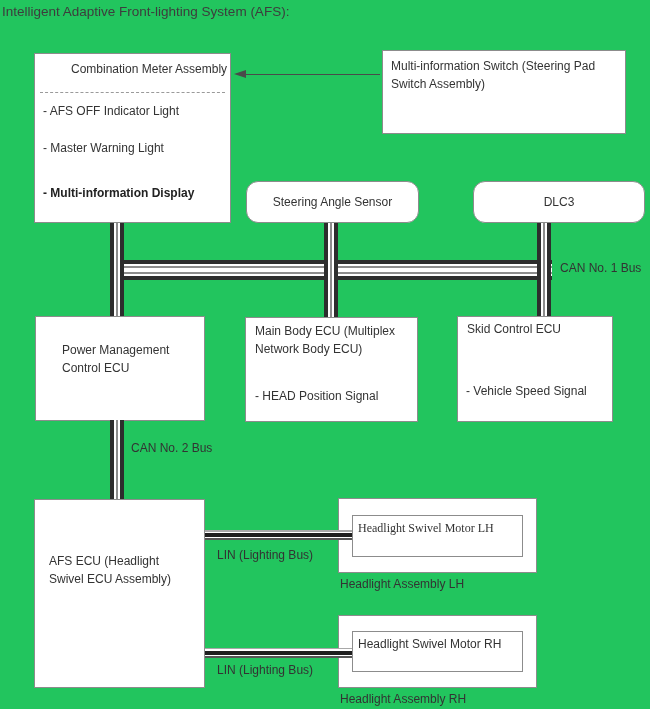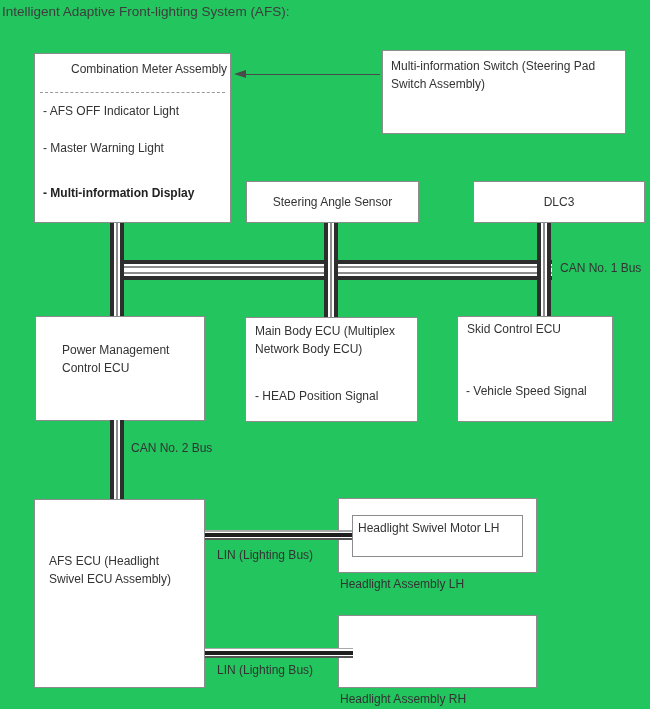--- a/index.html
+++ b/index.html
@@ -6,21 +6,21 @@
   #canvas{
     position:relative;width:650px;height:709px;background:#22c55e;
     font-family:"Liberation Sans",sans-serif;color:#333;overflow:hidden;
   }
   .title{position:absolute;left:2px;top:4px;font-size:13.5px;color:#3d3d3d;}
   .b{
     position:absolute;box-sizing:border-box;background:#fff;
     border:1px solid #8c8c8c;font-size:12px;line-height:18px;color:#333;
   }
   .txt{position:absolute;font-size:12px;line-height:18px;color:#333;white-space:pre-line;}
-  .center{display:flex;align-items:center;justify-content:center;}
+  .center{display:flex;align-items:center;justify-content:center;border-radius:12px;}
   .lbl{position:absolute;font-size:12px;color:#333;white-space:nowrap;}
   
   .bus-v{
     position:absolute;width:14px;z-index:3;
     background:linear-gradient(90deg,#2d2d2d 0 4px,#fff 4px 6px,#8d8d8d 6px 8px,#fff 8px 10px,#2d2d2d 10px 14px);
   }
   .bus-trunk{
     position:absolute;height:20px;z-index:2;
     background:linear-gradient(180deg,#2d2d2d 0 4px,#fff 4px 6px,#8d8d8d 6px 8px,#fff 8px 12px,#8d8d8d 12px 14px,#fff 14px 16px,#2d2d2d 16px 20px);
   }
@@ -90,21 +90,24 @@
   <div class="b" style="left:34px;top:499px;width:171px;height:189px;">
     <div class="txt" style="left:14px;top:52px;width:142px;">AFS ECU (Headlight Swivel ECU Assembly)</div>
   </div>
 
   <div class="bus-lin" style="left:205px;top:530px;width:148px;"></div>
   <div class="lbl" style="left:217px;top:548px;">LIN (Lighting Bus)</div>
   <div class="bus-lin" style="left:205px;top:648px;width:148px;"></div>
   <div class="lbl" style="left:217px;top:663px;">LIN (Lighting Bus)</div>
 
   <div class="b" style="left:338px;top:498px;width:199px;height:75px;"></div>
-  <div class="b" style="left:352px;top:515px;width:171px;height:42px;z-index:4;">
+  <div class="b" style="left:352px;top:515px;width:171px;height:42px;z-index:4;font-family:Liberation Serif, serif;">
     <div class="txt" style="left:5px;top:3px;width:162px;">Headlight Swivel Motor LH</div>
   </div>
   <div class="lbl" style="left:340px;top:577px;">Headlight Assembly LH</div>
 
   <div class="b" style="left:338px;top:615px;width:199px;height:73px;"></div>
+  <div class="b" style="left:352px;top:631px;width:171px;height:41px;z-index:4;">
+    <div class="txt" style="left:5px;top:3px;width:162px;">Headlight Swivel Motor RH</div>
+  </div>
   <div class="lbl" style="left:340px;top:692px;">Headlight Assembly RH</div>
 
 </div>
 
 </body></html>

